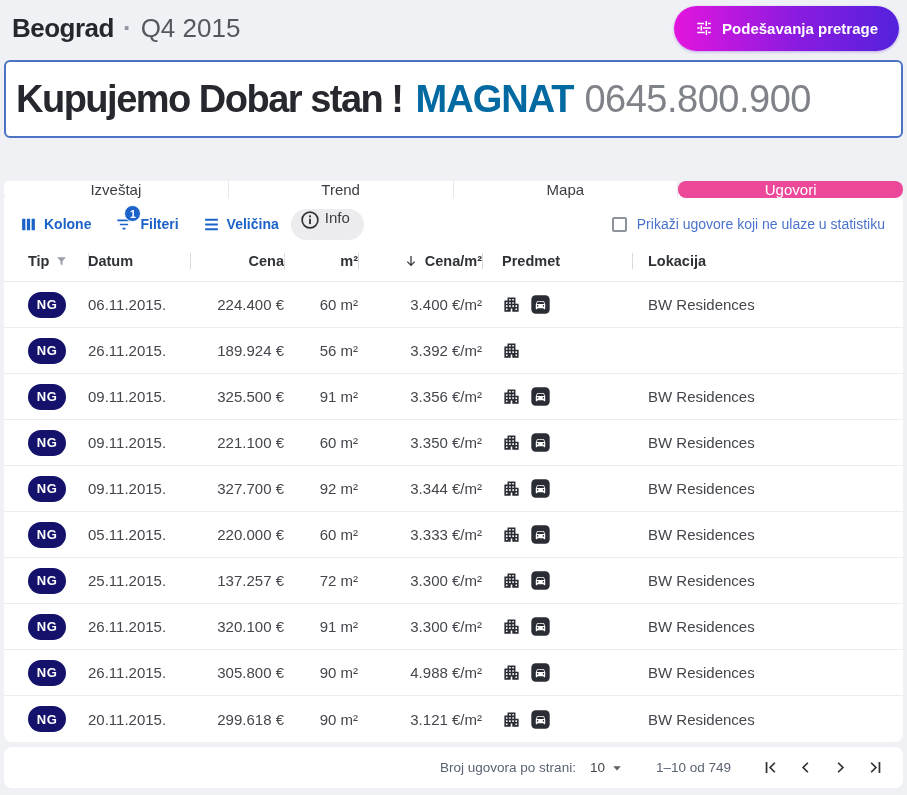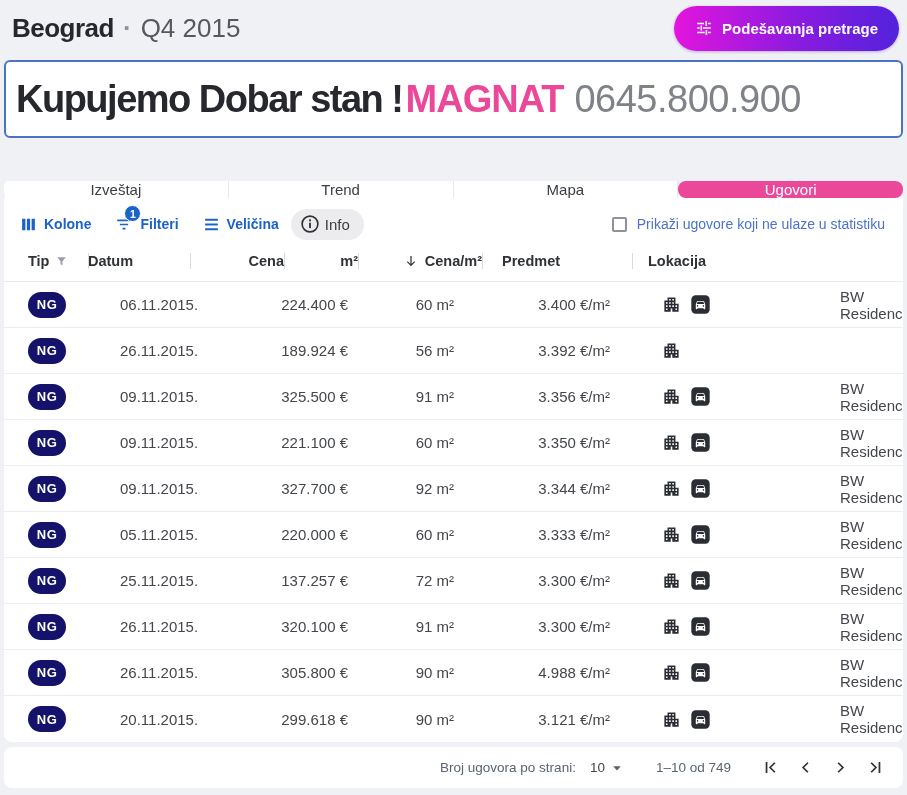--- a/index.html
+++ b/index.html
@@ -23,21 +23,21 @@
     font-family:inherit; box-shadow:0 1px 3px rgba(90,30,200,.35);
   }
   
   .banner {
     margin:4px 4px 0; height:78px; background:#fff;
     border:2px solid #4d72c4; border-radius:6px;
     display:flex; align-items:center; padding:0 10px;
     white-space:nowrap; overflow:hidden;
   }
   .banner .b1 { font-weight:bold; color:#26282e; font-size:38px; letter-spacing:-1.5px; }
-  .banner .b2 { font-weight:bold; color:#ec4899; font-size:38px; letter-spacing:-1px; margin-left:3px; }
+  .banner .b2 { font-weight:bold; color:#0369a1; font-size:38px; letter-spacing:-1px; margin-left:13px; }
   .banner .b3 { color:#7f8288; font-size:38px; letter-spacing:-0.5px; margin-left:11px; }
   
   .tabs { margin:7px 4px 0; height:44px; display:grid; grid-template-columns:repeat(4,1fr); }
   .tab {
     background:#fff; display:flex; align-items:center; justify-content:center;
     font-size:15px; color:#3a3d42; border-right:1px solid #e7e8eb; cursor:pointer;margin-top:36px;
   }
   .tab:first-child { border-radius:5px 0 0 5px; }
   .tab:last-child  { border-right:none; border-radius:0 5px 5px 0; }
   .tab.active { background:#ec4899; color:#fff; border-radius:8px; border-right:none; }
@@ -47,39 +47,39 @@
   .tool-btn { display:flex; align-items:center; gap:7px; color:#1b63c8; font-weight:bold; font-size:14px; cursor:pointer; background:none; border:none; font-family:inherit; }
   .icon-wrap { position:relative; display:flex; }
   .badge {
     position:absolute; top:-10px; right:-8px; min-width:17px; height:17px;
     background:#1b63c8; border:1.5px solid #fff; border-radius:50%;
     color:#fff; font-size:10.5px; font-weight:bold;
     display:flex; align-items:center; justify-content:center;
   }
   .info-chip {
     background:#ececef; border-radius:17px; height:31px; padding:0 14px 0 8px;
-    display:flex; align-items:center; gap:4px; color:#3a3d42; font-size:15px;
+    display:flex; gap:4px; color:#3a3d42; font-size:15px;
     font-weight:normal; cursor:pointer; border:none; font-family:inherit; margin-left:-12px;
   }
   .toolbar-right { margin-left:auto; display:flex; align-items:center; gap:10px; }
   .checkbox { width:15px; height:15px; border:2px solid #8d929b; border-radius:2px; background:#fff; cursor:pointer; flex:none; }
   .checkbox-label { color:#4a72cc; font-size:14px; cursor:pointer; }
   
   .grid {
     display:grid;
     grid-template-columns:60px 102px 94px 74px 124px 150px 1fr;
     align-items:center; padding:0 16px 0 24px;
   }
   .thead { height:41px; color:#2f3237; font-weight:bold; font-size:14.5px; border-bottom:1px solid #e9eaed; }
   .th { position:relative; display:flex; align-items:center; gap:6px; height:100%; }
   .th.right { justify-content:flex-end; }
   .th.sep::before { content:""; position:absolute; left:0; top:50%; transform:translateY(-50%); width:1px; height:16px; background:#d9dade; }
   .th.col-predmet { padding-left:20px; }
   .th.col-lokacija { padding-left:16px; }
-  .trow { height:46px; border-bottom:1px solid #ecedf0; font-size:15px; color:#43464c; cursor:pointer;gap:32px; }
+  .trow { height:46px; border-bottom:1px solid #ecedf0; font-size:15px; color:#43464c; cursor:pointer; }
   .trow:last-child { border-bottom:none; }
   .cell { display:block; }
   .num { text-align:right; }
   .ng {
     width:38px; height:26px; border-radius:13px; background:#14126b;
     color:#fff; font-weight:bold; font-size:13px; letter-spacing:.5px;
     display:flex; align-items:center; justify-content:center;
   }
   .c-predmet { padding-left:20px; display:flex; align-items:center; gap:9px; }
   .c-lok { padding-left:16px; }

